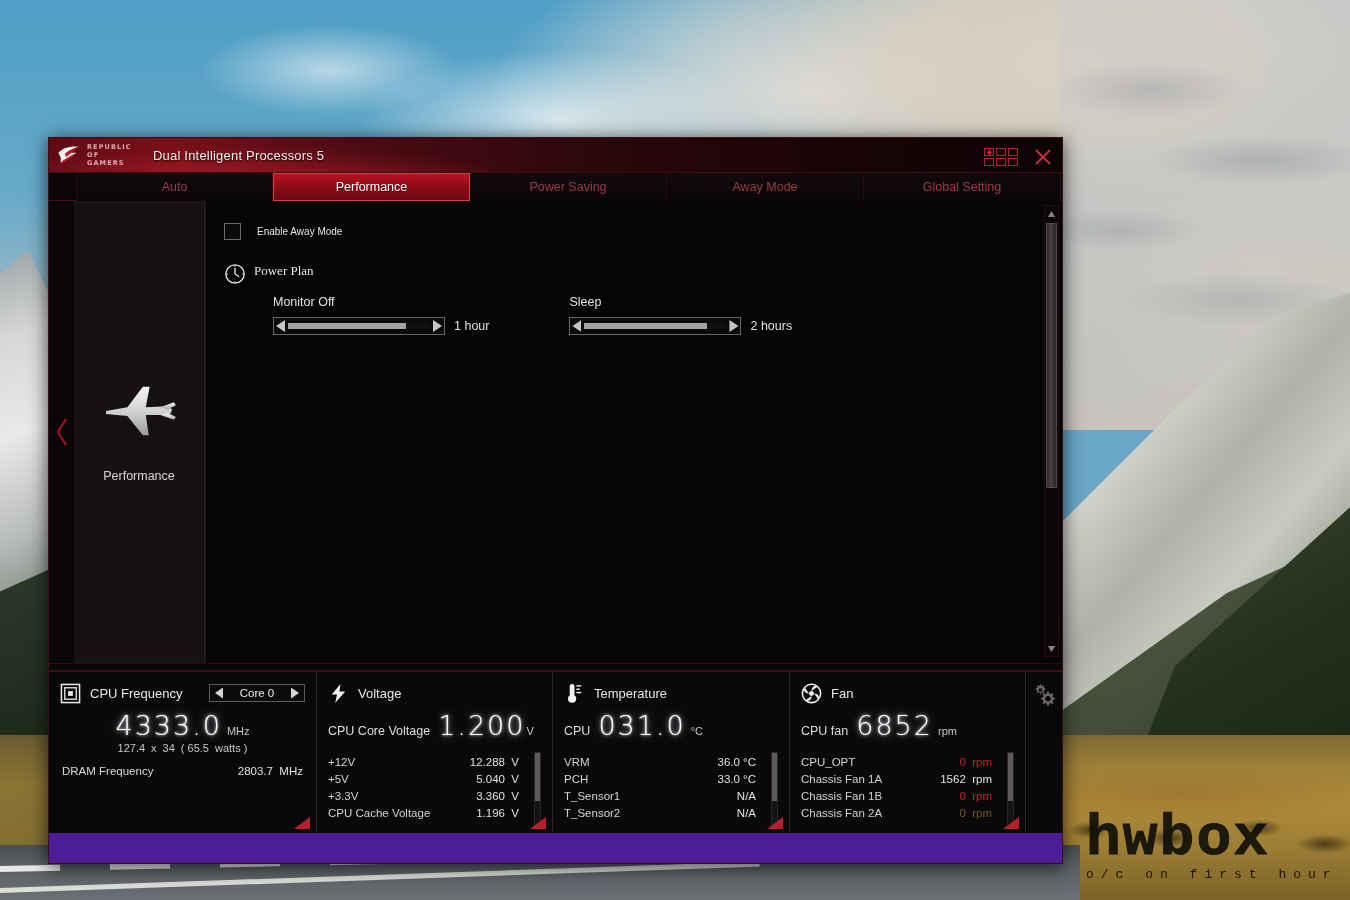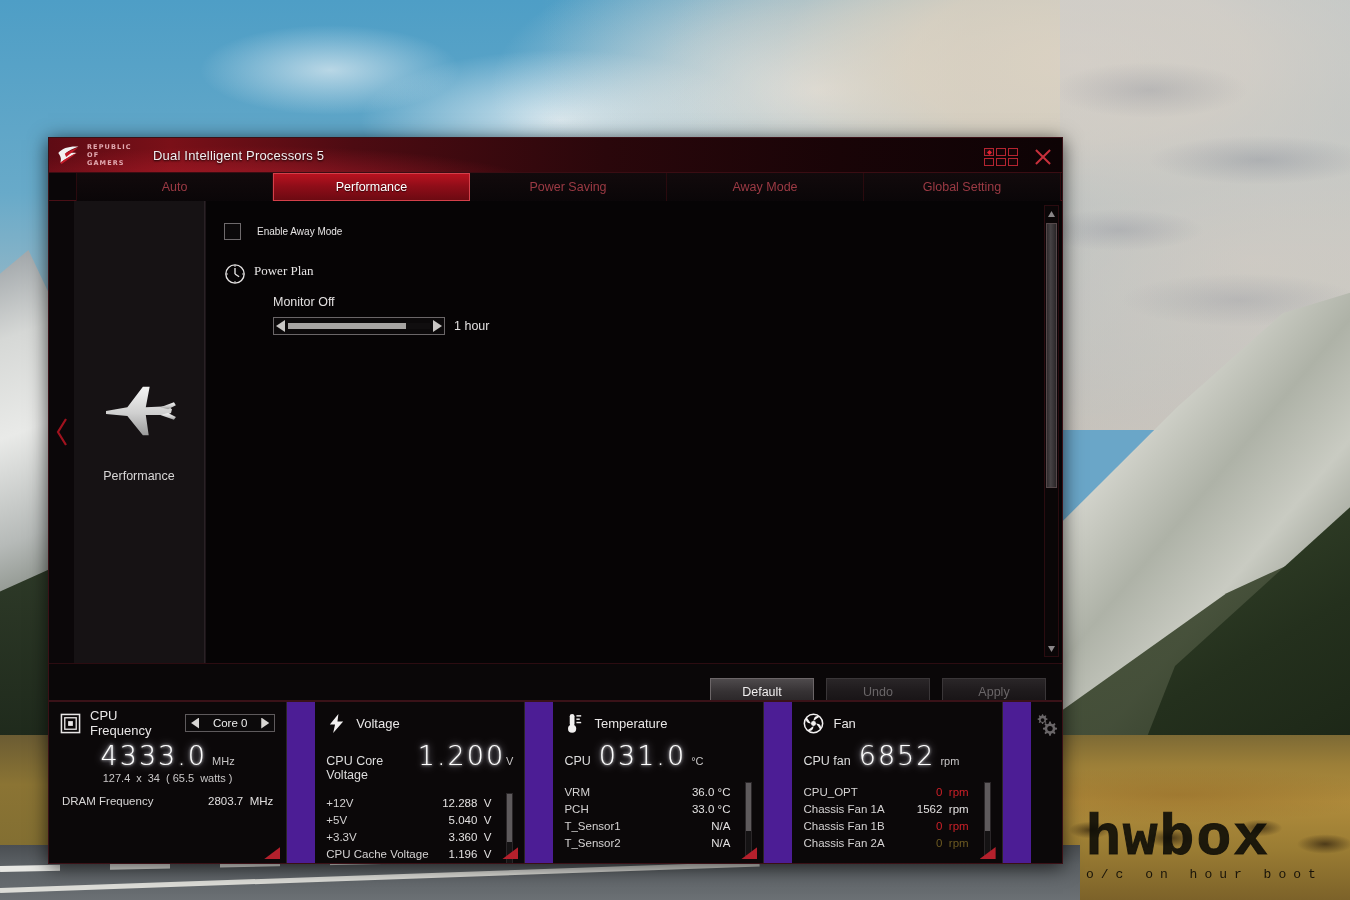--- a/index.html
+++ b/index.html
@@ -318,25 +318,24 @@
   }
   .act-btn.disabled {
     color: #6a6668;
     background: linear-gradient(to bottom, #2a2628 0%, #1e1a1c 48%, #161214 100%);
     border-color: #3a3638; cursor: default;
   }
 
   
   #monitorbar {
     position: absolute; left: 0; bottom: 0;
-    width: 1015px; height: 163px;
+    width: 1015px; height: 193px;
     background: #4c1d95;
     border-top: 2px solid #3a1218;
     display: flex;
-    gap: 28px;
   }
   .mpanel {
     position: relative;
     height: 161px;
     border-right: 1px solid #2a2426;
     padding: 10px 11px 0 11px;
     background: #0b0809;
   }
   .mpanel.w1 { width: 268px; }
   .mpanel.w2 { width: 236px; }
@@ -425,21 +424,21 @@
   <div class="wp-mtn-right-dark"></div>
   <div class="wp-plain"></div>
   <div class="wp-plain-left"></div>
   <div class="wp-shrubs"></div>
   <div class="wp-road"></div>
   <div class="wp-road-line"></div>
   <div class="wp-road-edge"></div>
 
   <div id="watermark">
     <div class="wm-main">hwbox</div>
-    <div class="wm-sub">o/c on hour boot</div>
+    <div class="wm-sub">o/c on first hour</div>
   </div>
 
   <div id="ai-window">
 
     <div id="titlebar">
       <div id="rog-logo">
         <svg class="rog-eye" viewBox="0 0 40 30">
           <path d="M2 12 C8 4 20 1 33 2 C26 5 18 8 12 13 C17 12 24 11 30 12 C22 16 12 21 5 27 C8 20 4 15 2 12 Z" fill="#f2f2f2"></path>
           <path d="M12 13 C18 9 26 6 33 3 C27 8 20 13 14 18 Z" fill="#c41a28"></path>
           <path d="M5 27 C12 21 22 16 30 12 C23 18 14 24 7 29 Z" fill="#d8202e" opacity="0.85"></path>
@@ -532,20 +531,33 @@
                   <div class="sl-arrow left"></div>
                   <div class="sl-track">
                     <div class="sl-fill" style="width:83%"></div>
                   </div>
                   <div class="sl-arrow right"></div>
                 </div>
                 <div class="sl-value">1 hour</div>
               </div>
             </div>
 
+            <div class="sl-block">
+              <div class="sl-title">Sleep</div>
+              <div class="sl-row">
+                <div class="slider">
+                  <div class="sl-arrow left"></div>
+                  <div class="sl-track">
+                    <div class="sl-fill" style="width:86%"></div>
+                  </div>
+                  <div class="sl-arrow right"></div>
+                </div>
+                <div class="sl-value">2 hours</div>
+              </div>
+            </div>
 
           </div>
         </div>
 
         <div id="vscroll">
           <div class="vs-arrow up"></div>
           <div id="vs-thumb"></div>
           <div id="vs-space"></div>
           <div class="vs-arrow down"></div>
         </div>

